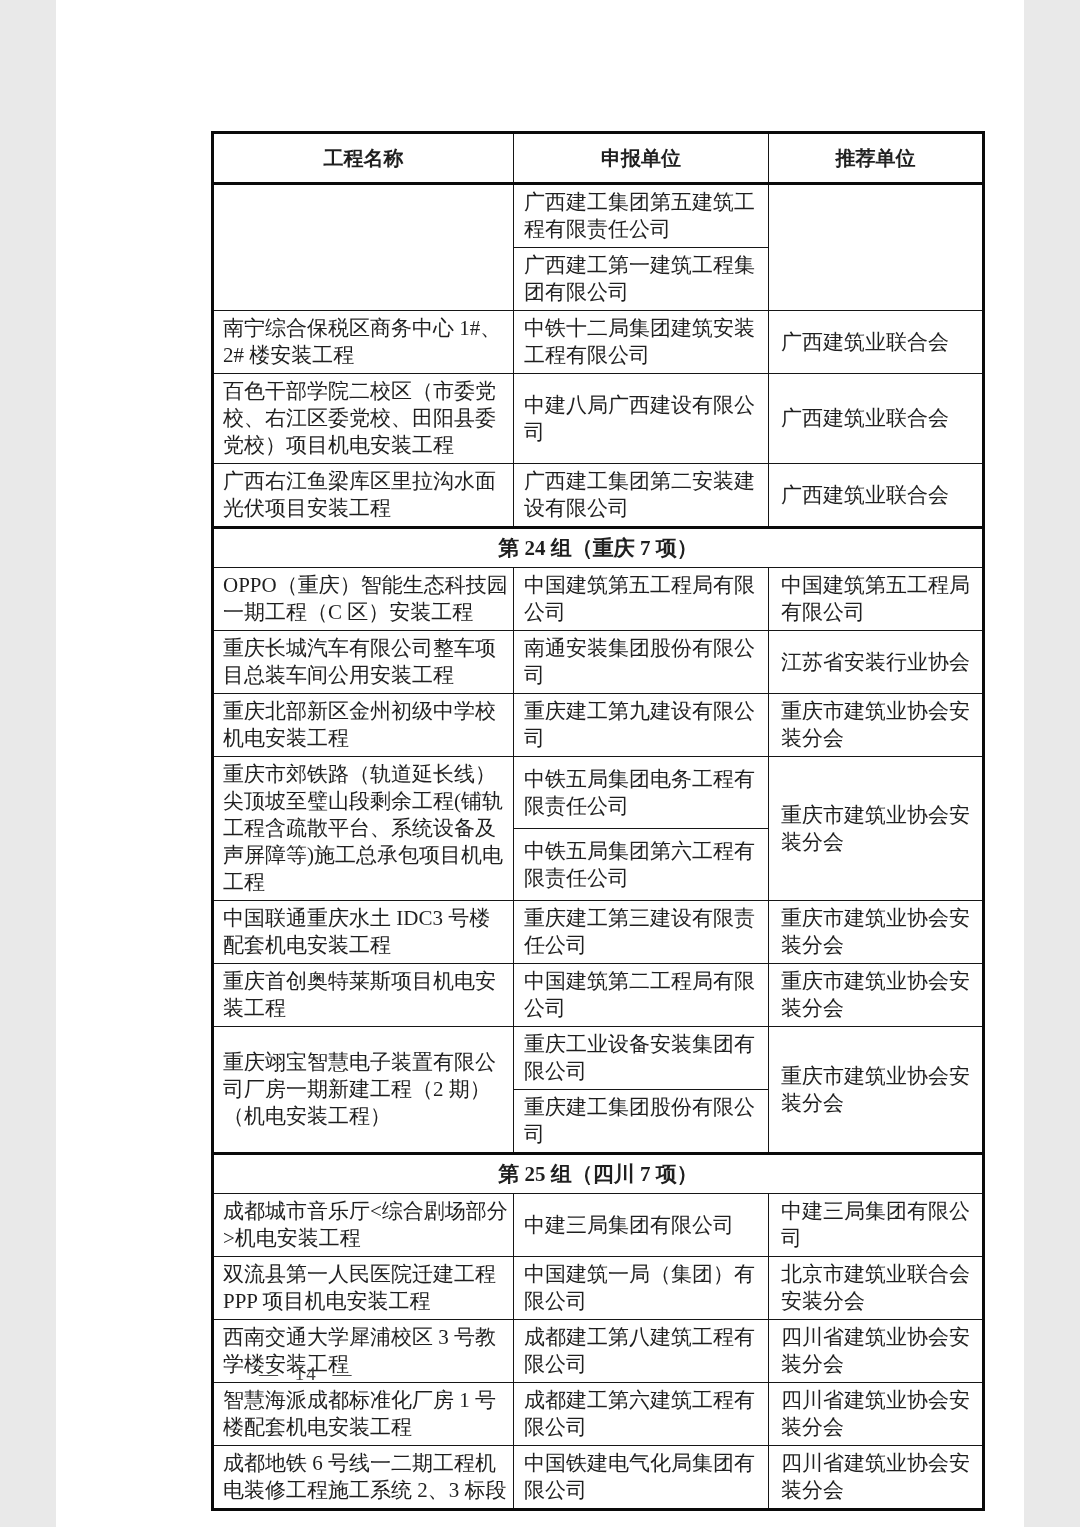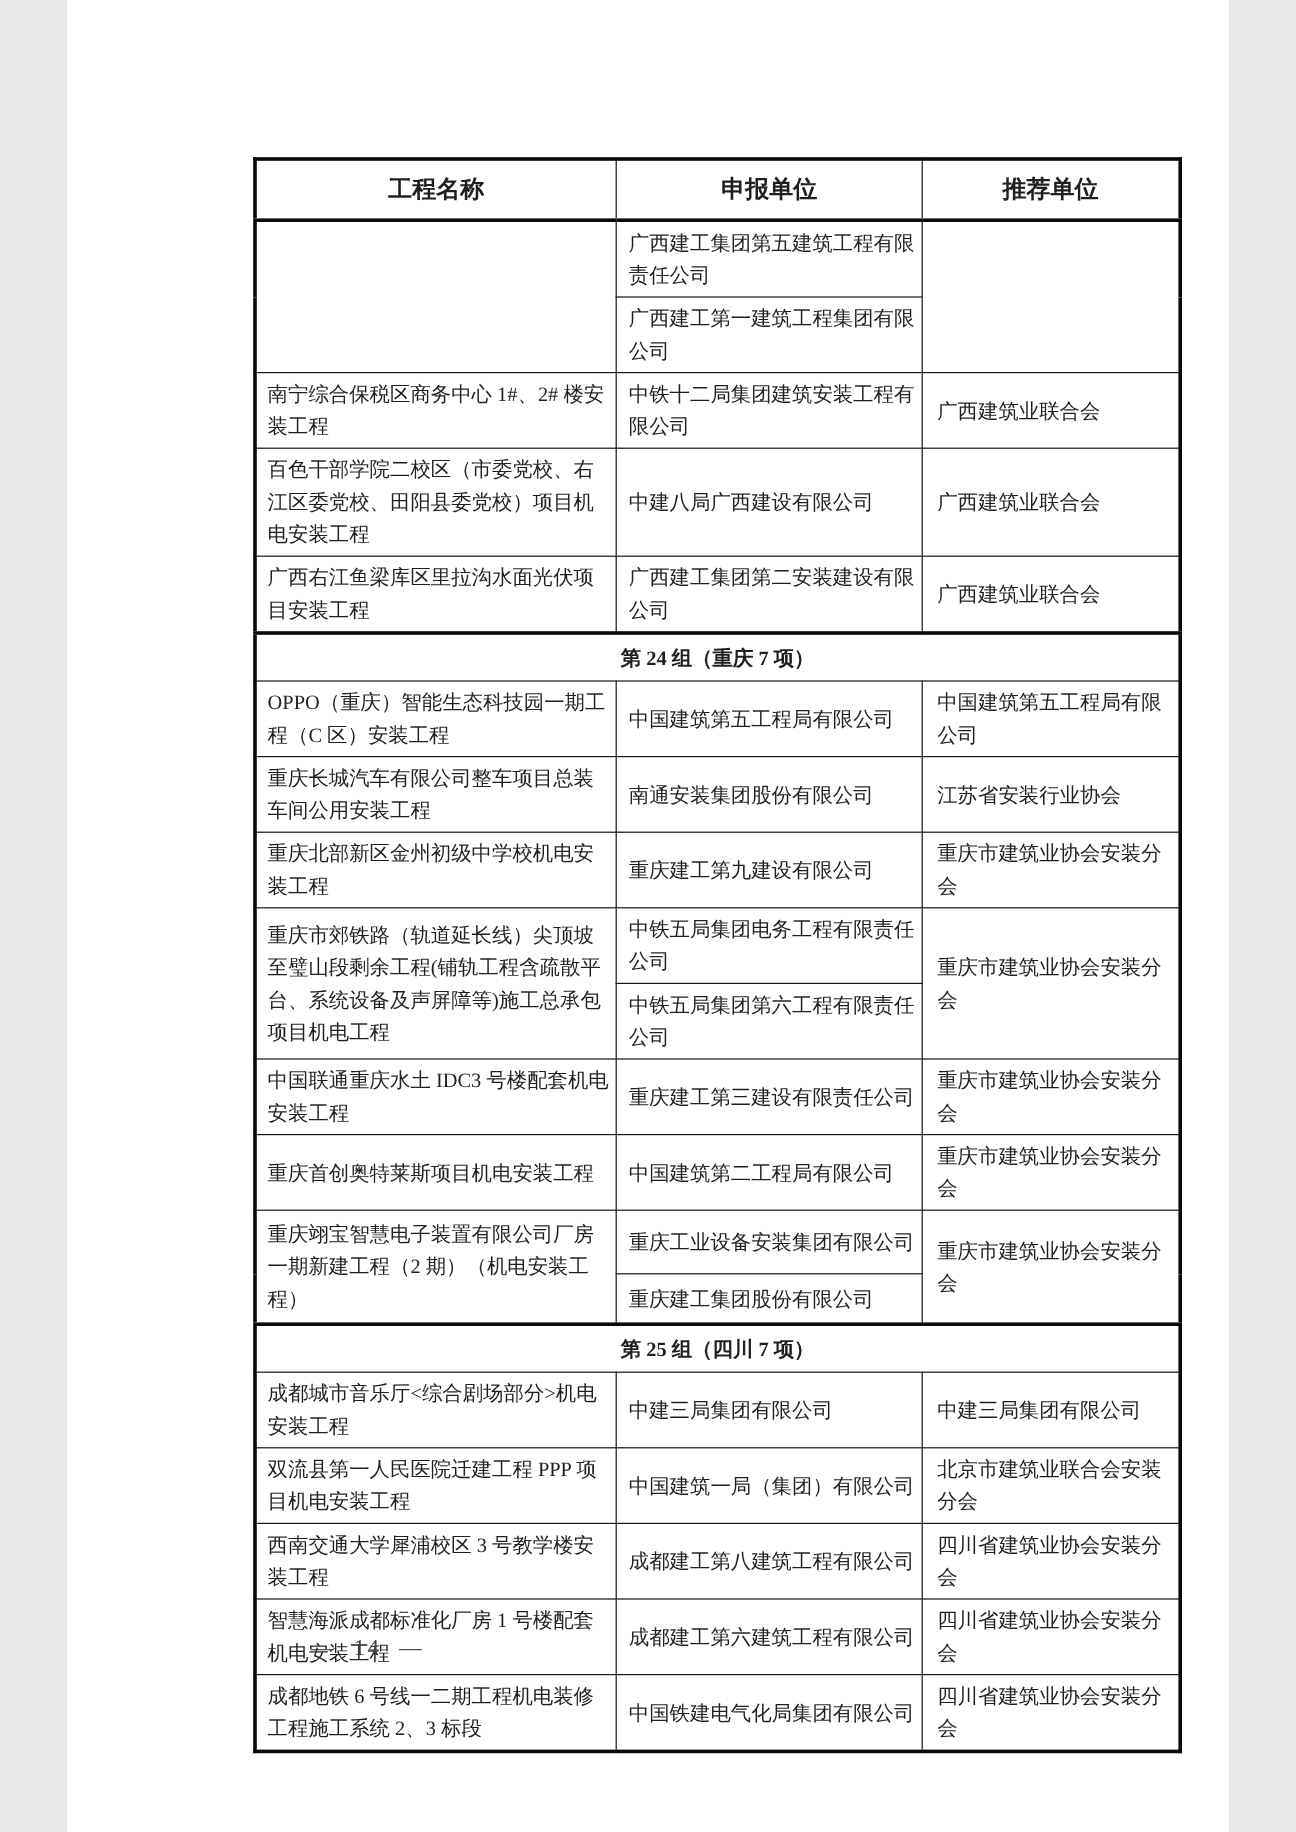--- a/index.html
+++ b/index.html
@@ -18,21 +18,21 @@
     position: absolute;
     left: 155px;
     top: 131px;
     width: 771px;
     border-collapse: collapse;
     table-layout: fixed;
     border: 3px solid #0a0a0a;
   }
   table.awards th, table.awards td {
     border: 1px solid #161616;
-    font-size: 17px;
+    font-size: 21px;
     line-height: 27px;
     font-weight: normal;
     vertical-align: middle;
     word-break: break-all;
     overflow-wrap: anywhere;
   }
   table.awards th {
     font-weight: bold;
     font-size: 20px;
     text-align: center;

